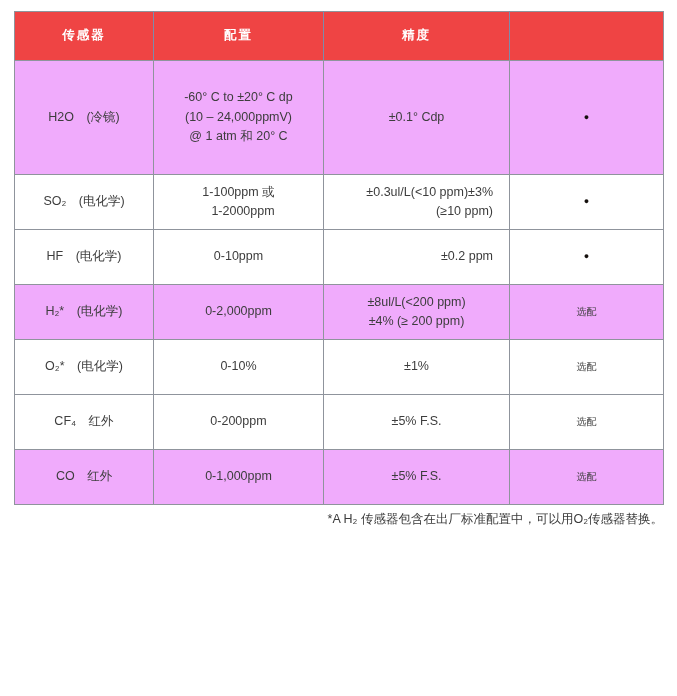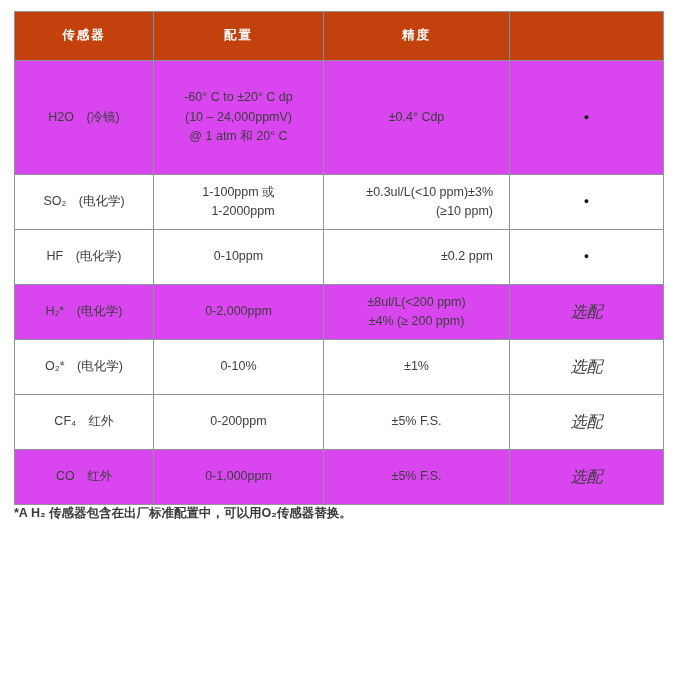--- a/index.html
+++ b/index.html
@@ -26,62 +26,61 @@
   col.c4 { width: 154px; }
   th, td {
     border: 1px solid #8f949c;
     vertical-align: middle;
     text-align: center;
     white-space: pre-line;
     line-height: 1.55;
     padding: 2px 4px;
   }
   thead th {
-    background: #c2410c;
+    background: #ef4444;
     color: #ffffff;
     font-weight: bold;
     font-size: 12.5px;
     height: 44px;
     letter-spacing: 2px;
     border-color: #7d8cab;
     border-top-color: #8f949c;
     border-bottom-color: #8f949c;
   }
   thead th:first-child { border-left-color: #8f949c; }
   thead th:last-child { border-right-color: #8f949c; }
   tr.r td { height: 50px; }
   tr.r-tall td { height: 109px; }
-  tr.alt td { background: #d946ef; }
+  tr.alt td { background: #f0abfc; }
   .left-block {
     display: inline-block;
     text-align: right;
     white-space: pre-line;
   }
   td.acc-right {
     text-align: right;
     padding-right: 16px;
     margin-top: 25px;
   }
   td.c-avail.dot {
     font-size: 9px;
     color: #15100d;
     letter-spacing: 0;
   }
   td.c-avail.opt {
-    font-size: 16px;
+    font-size: 10px;
     color: #3d3d3d;
-    font-style: italic;
   }
   .footnote {
     width: 649px;
-    text-align: left;
+    text-align: right;
     font-size: 12.5px;
     color: #3a3a3a;
+    margin-top: 6px;
     line-height: 1.3;
-    font-weight: bold;
   }
 </style>
 </head>
 <body>
 
 <div class="wrap">
   <table class="spec">
     <colgroup>
       <col class="c1">
         <col class="c2">
@@ -95,21 +94,21 @@
         <th>精度</th>
         <th></th>
       </tr>
     </thead>
     <tbody>
       <tr class="r-tall alt">
         <td class="c-sensor">H2O　(冷镜)</td>
         <td class="c-config">-60° C to ±20° C dp
 (10 – 24,000ppmV)
 @ 1 atm 和 20° C</td>
-        <td class="c-acc">±0.4° Cdp</td>
+        <td class="c-acc">±0.1° Cdp</td>
         <td class="c-avail dot">●</td>
       </tr>
       <tr class="r">
         <td class="c-sensor">SO₂　(电化学)</td>
         <td class="c-config"><span class="left-block">1-100ppm 或
 1-2000ppm</span></td>
         <td class="c-acc acc-right">±0.3ul/L(&lt;10 ppm)±3%
 (≥10 ppm)</td>
         <td class="c-avail dot">●</td>
       </tr>

